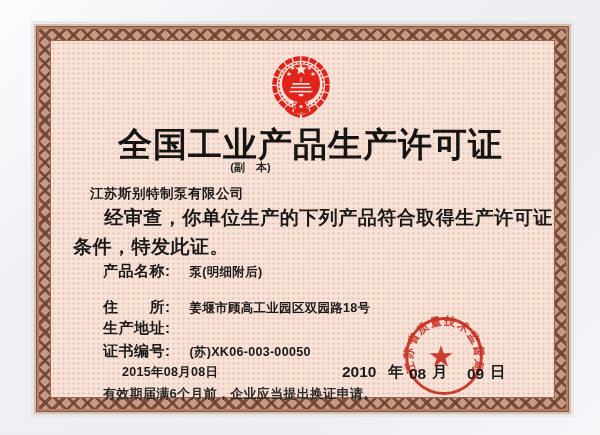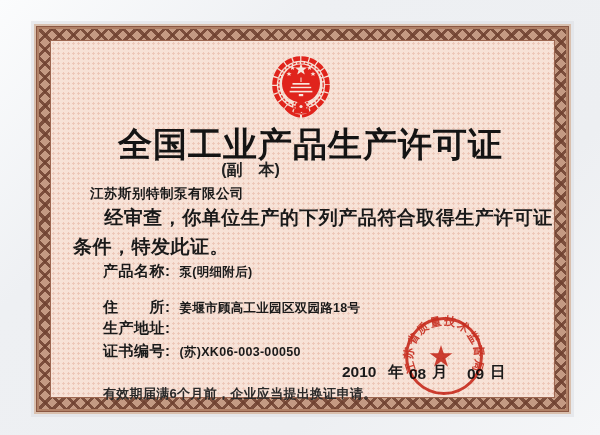--- a/index.html
+++ b/index.html
@@ -31,37 +31,37 @@
     border:1px solid #9c6650;
   }
   
   .title {
     position:absolute; left:50px; top:122px; width:521px;
     text-align:center; font-size:34px; font-weight:900;
     letter-spacing:1px; color:#141414;
   }
   .subtitle {
     position:absolute; left:50px; top:160px; width:401px;
-    text-align:center; font-size:16px; font-weight:700; color:#222;
+    text-align:center; font-size:11px; font-weight:700; color:#222;
   }
   .company {
     position:absolute; left:90px; top:185px;
     font-size:13.5px; font-weight:700; letter-spacing:0.5px;
   }
   .stmt1 {
     position:absolute; left:73px; top:205px; width:480px;
     font-size:19px; font-weight:800; letter-spacing:0.5px; text-indent:31px;text-align:center;
   }
   .stmt2 {
     position:absolute; left:73px; top:234px; width:480px;
     font-size:19px; font-weight:800; letter-spacing:0.5px;
   }
   .row { position:absolute; left:103px; display:flex; align-items:baseline; white-space:nowrap; }
   .row .lbl { font-size:15px; font-weight:900; letter-spacing:0.5px;text-align:right; }
-  .row .val { font-size:12.5px; font-weight:700; margin-left:9px; letter-spacing:0.3px; }
+  .row .val { font-size:12.5px; font-weight:700; margin-left:19px; letter-spacing:0.3px; }
   .row-product  { top:262px; }
   .row-domicile { top:298px; }
   .row-prodaddr { top:319px; }
   .row-certno   { top:342px; }
   .row-valid    { top:364px; }
   .note {
     position:absolute; left:103px; top:385px;
     font-size:13px; font-weight:700; color:#2a2a2a; letter-spacing:0.3px;
   }
   .date-part { position:absolute; font-size:15.5px; font-weight:700; white-space:nowrap; }
@@ -127,20 +127,21 @@
   <span class="val">姜堰市顾高工业园区双园路18号</span>
 </div>
 <div class="row row-prodaddr">
   <span class="lbl">生产地址:</span>
 </div>
 <div class="row row-certno">
   <span class="lbl">证书编号:</span>
   <span class="val">(苏)XK06-003-00050</span>
 </div>
 <div class="row row-valid">
+  <span class="val">2015年08月08日</span>
 </div>
 
 <div class="note">有效期届满6个月前，企业应当提出换证申请。</div>
 
 <span class="date-part d-year">2010</span>
 <span class="date-part d-yearu">年</span>
 <span class="date-part d-month">08</span>
 <span class="date-part d-monthu">月</span>
 <span class="date-part d-day">09</span>
 <span class="date-part d-dayu">日</span>

